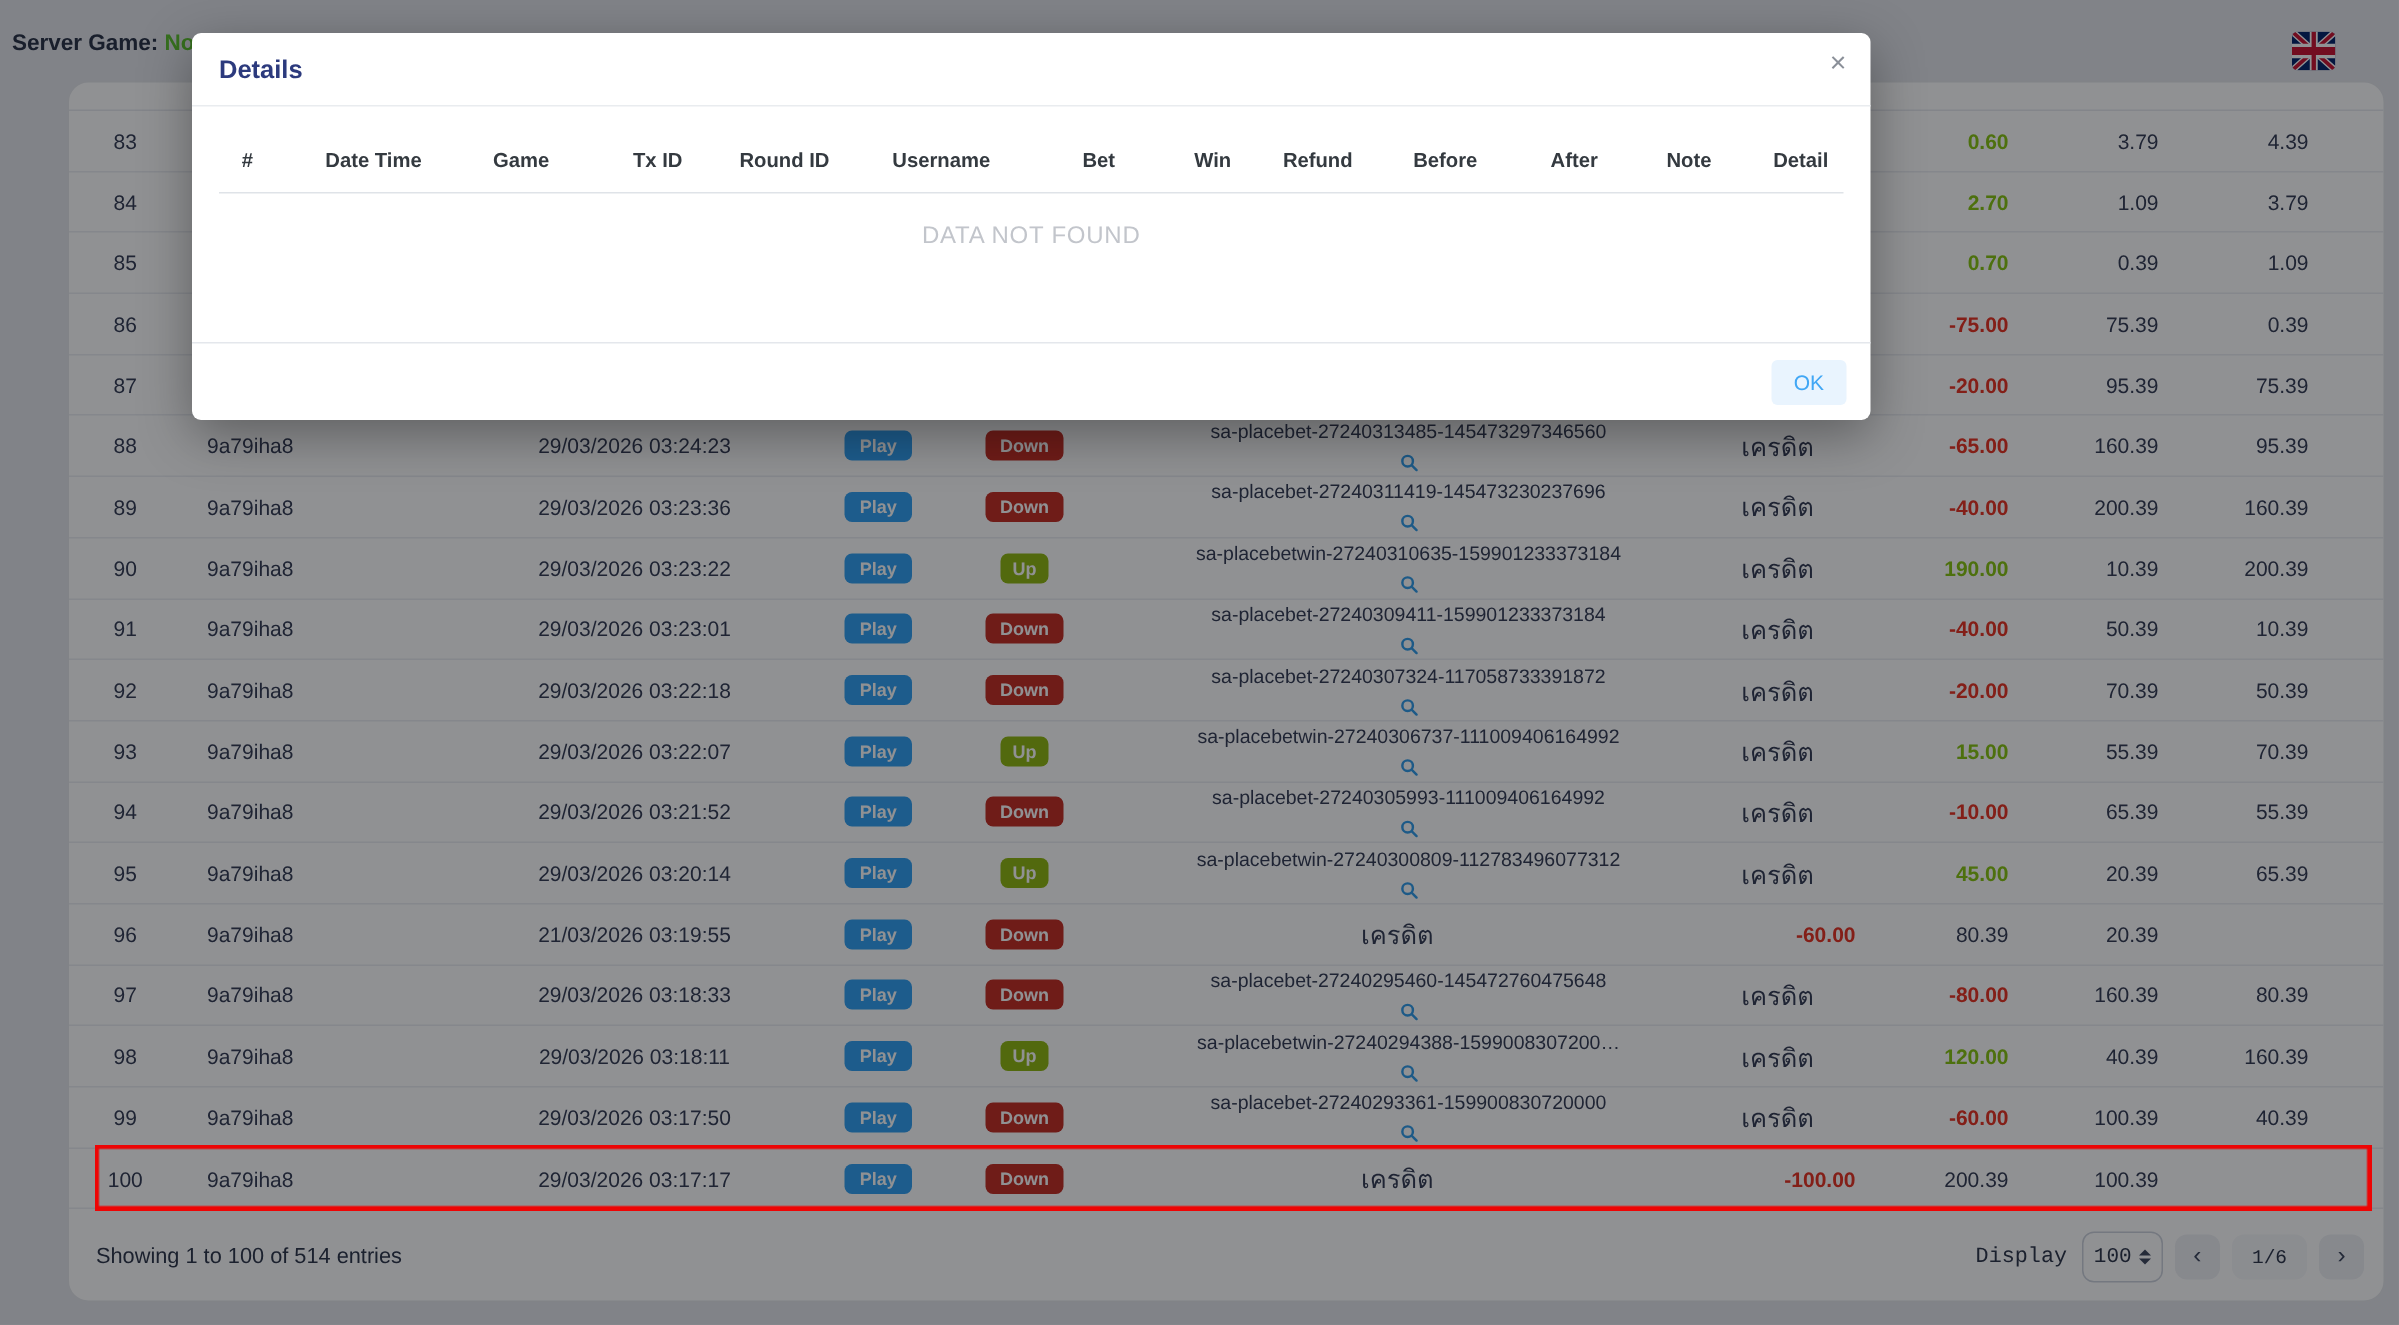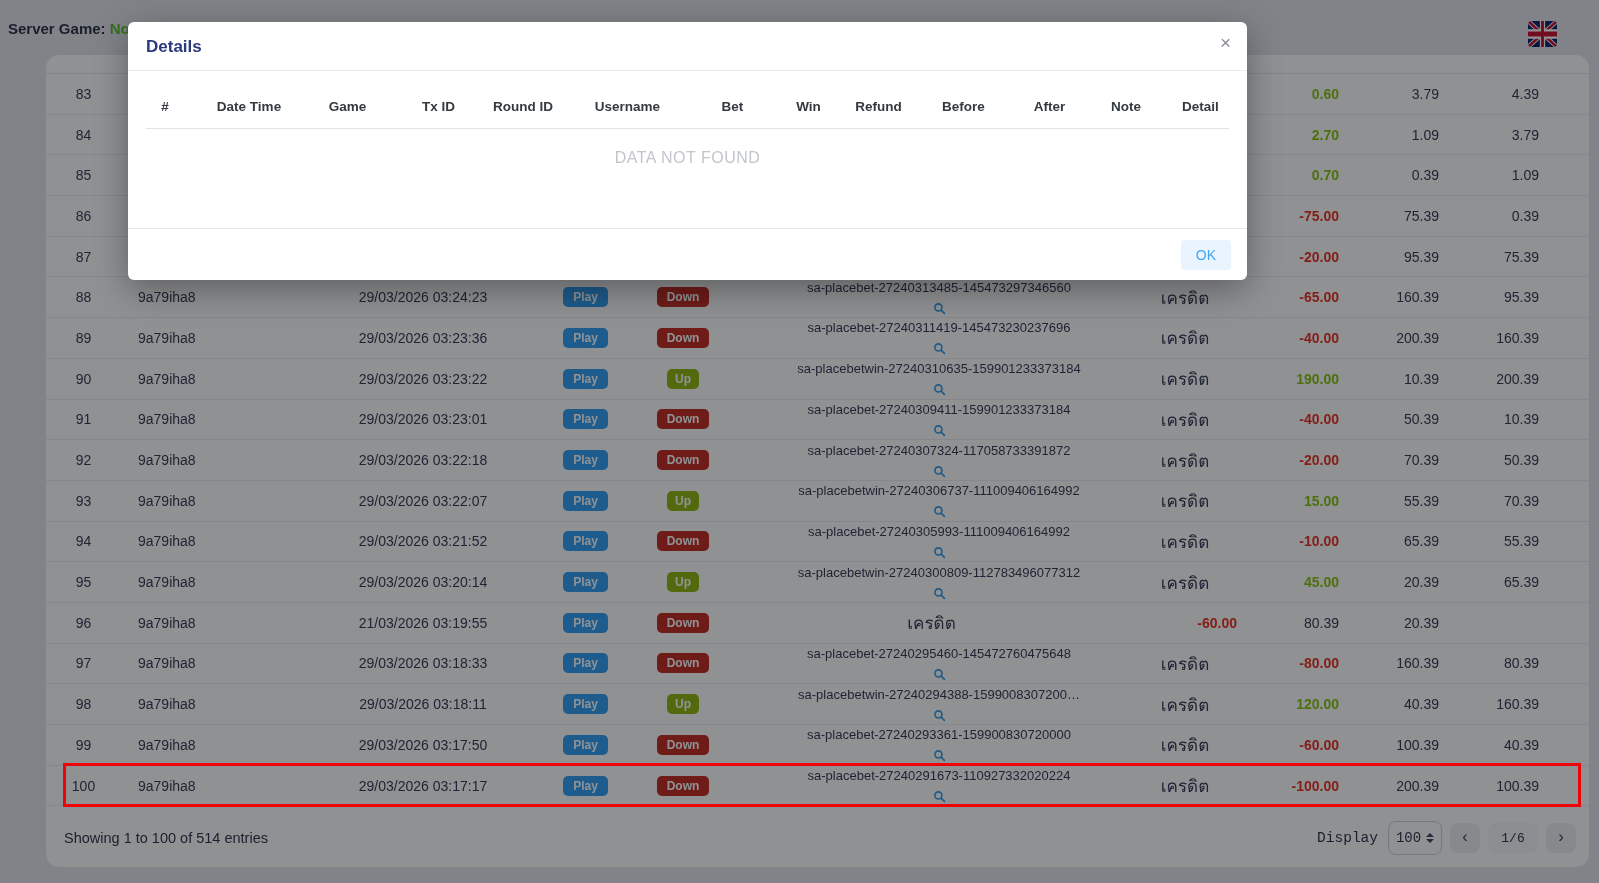--- a/index.html
+++ b/index.html
@@ -428,29 +428,20 @@
     <span class="c-before">100.39</span>
     <span class="c-after">40.39</span>
   </div>
 
   <div class="trow">
     <span class="c-num">100</span>
     <span class="c-user">9a79iha8</span>
     <span class="c-dt">29/03/2026 03:17:17</span>
     <span class="c-game"><span class="badge b-play">Play</span></span>
     <span class="c-dir"><span class="badge b-down">Down</span></span>
-    <span class="c-tx">
-          <span class="txt">sa-placebet-27240291673-110927332020224</span>
-          <span class="mag">
-            <svg width="13" height="13" viewBox="0 0 24 24" fill="none" stroke="#2f9bea" stroke-width="3" stroke-linecap="round">
-              <circle cx="10" cy="10" r="6.5"></circle>
-              <line x1="15.5" y1="15.5" x2="21" y2="21"></line>
-            </svg>
-          </span>
-        </span>
     <span class="c-note">เครดิต</span>
     <span class="c-amt neg">-100.00</span>
     <span class="c-before">200.39</span>
     <span class="c-after">100.39</span>
   </div>
 </div>
   <div class="cfooter">
     <div class="showing">Showing 1 to 100 of 514 entries</div>
     <div class="pager">
       <span class="disp-label">Display</span>

